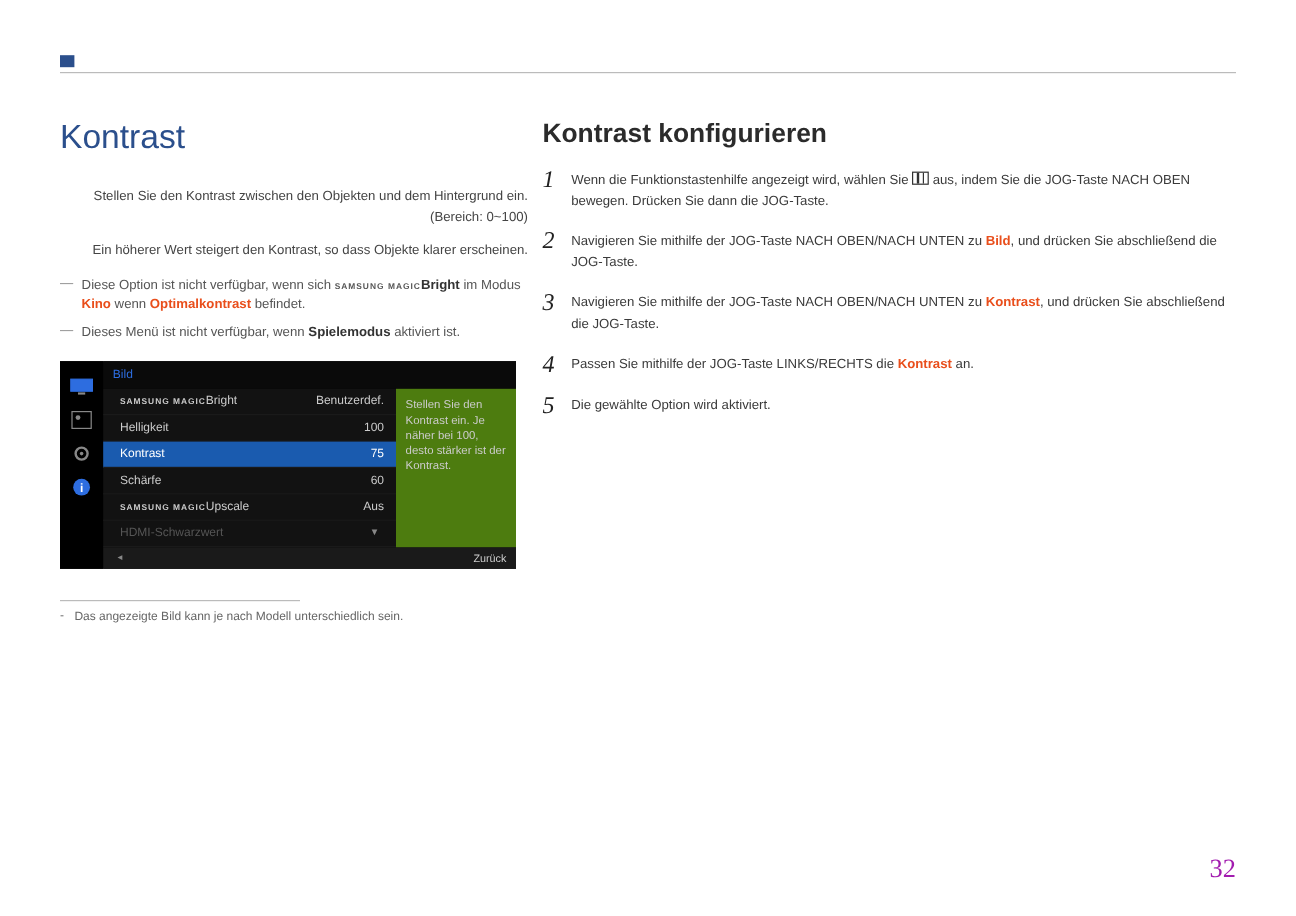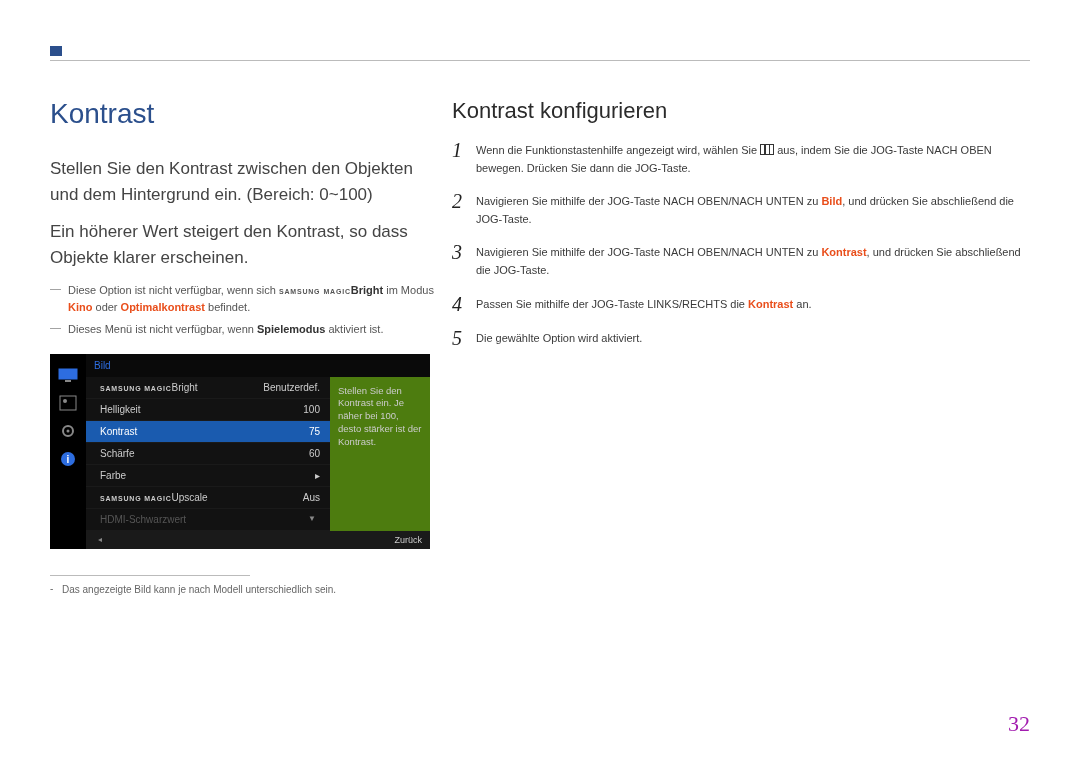--- a/index.html
+++ b/index.html
@@ -42,29 +42,30 @@
     width: 580px;
   }
   h1.section {
     color: #2B4F8C;
     font-weight: 400;
     font-size: 28px;
     margin: 0 0 26px 0;
   }
   h2.subsection {
     color: #2b2b2b;
-    font-weight: 400;
+    font-weight: 700;
     font-size: 22px;
     margin: 0 0 18px 0;
   }
   .body-text {
-    font-size: 17px;
+    font-size: 11px;
     line-height: 1.5;
     color: #444;
     margin: 0 0 12px 0;
+    text-align: right;
   }
   .dash-note {
     font-size: 11px;
     line-height: 1.5;
     color: #555;
     padding-left: 18px;
     position: relative;
     margin-bottom: 6px;
   }
   .dash-note::before {
@@ -189,21 +190,21 @@
 <div class="top-bar"></div>
 <div class="top-rule"></div>
 
 <div class="left-col">
   <h1 class="section">Kontrast</h1>
 
   <p class="body-text">Stellen Sie den Kontrast zwischen den Objekten und dem Hintergrund ein. (Bereich: 0~100)</p>
   <p class="body-text">Ein höherer Wert steigert den Kontrast, so dass Objekte klarer erscheinen.</p>
 
   <div class="dash-note">
-    <span>Diese Option ist nicht verfügbar, wenn sich </span><span class="magic-small">SAMSUNG</span> <span class="magic-small">MAGIC</span><span class="bold">Bright</span><span> im Modus </span><span class="red">Kino</span><span> oder </span><span class="red">Optimalkontrast</span><span> befindet.</span>
+    <span>Diese Option ist nicht verfügbar, wenn sich </span><span class="magic-small">SAMSUNG</span> <span class="magic-small">MAGIC</span><span class="bold">Bright</span><span> im Modus </span><span class="red">Kino</span><span> wenn </span><span class="red">Optimalkontrast</span><span> befindet.</span>
   </div>
   <div class="dash-note">
     <span>Dieses Menü ist nicht verfügbar, wenn </span><span class="bold">Spielemodus</span><span> aktiviert ist.</span>
   </div>
 
   <div class="osd-figure">
     <div class="osd-sidebar">
       <div class="osd-icon">
         <svg width="20" height="14">
             <rect x="1" y="1" width="18" height="10" fill="#2d6de0" stroke="#2d6de0"></rect>
@@ -243,24 +244,20 @@
           </div>
           <div class="osd-row osd-sel">
             <span>Kontrast</span>
             <span>75</span>
           </div>
           <div class="osd-row">
             <span>Schärfe</span>
             <span>60</span>
           </div>
           <div class="osd-row">
-            <span>Farbe</span>
-            <span>▸</span>
-          </div>
-          <div class="osd-row">
             <span><span class="magic-small">SAMSUNG</span> <span class="magic-small">MAGIC</span><span>Upscale</span></span>
             <span>Aus</span>
           </div>
           <div class="osd-row disabled">
             <span>HDMI-Schwarzwert</span>
             <span class="osd-arrow">▼</span>
           </div>
         </div>
         <div class="osd-desc">Stellen Sie den Kontrast ein. Je näher bei 100, desto stärker ist der Kontrast.</div>
       </div>

